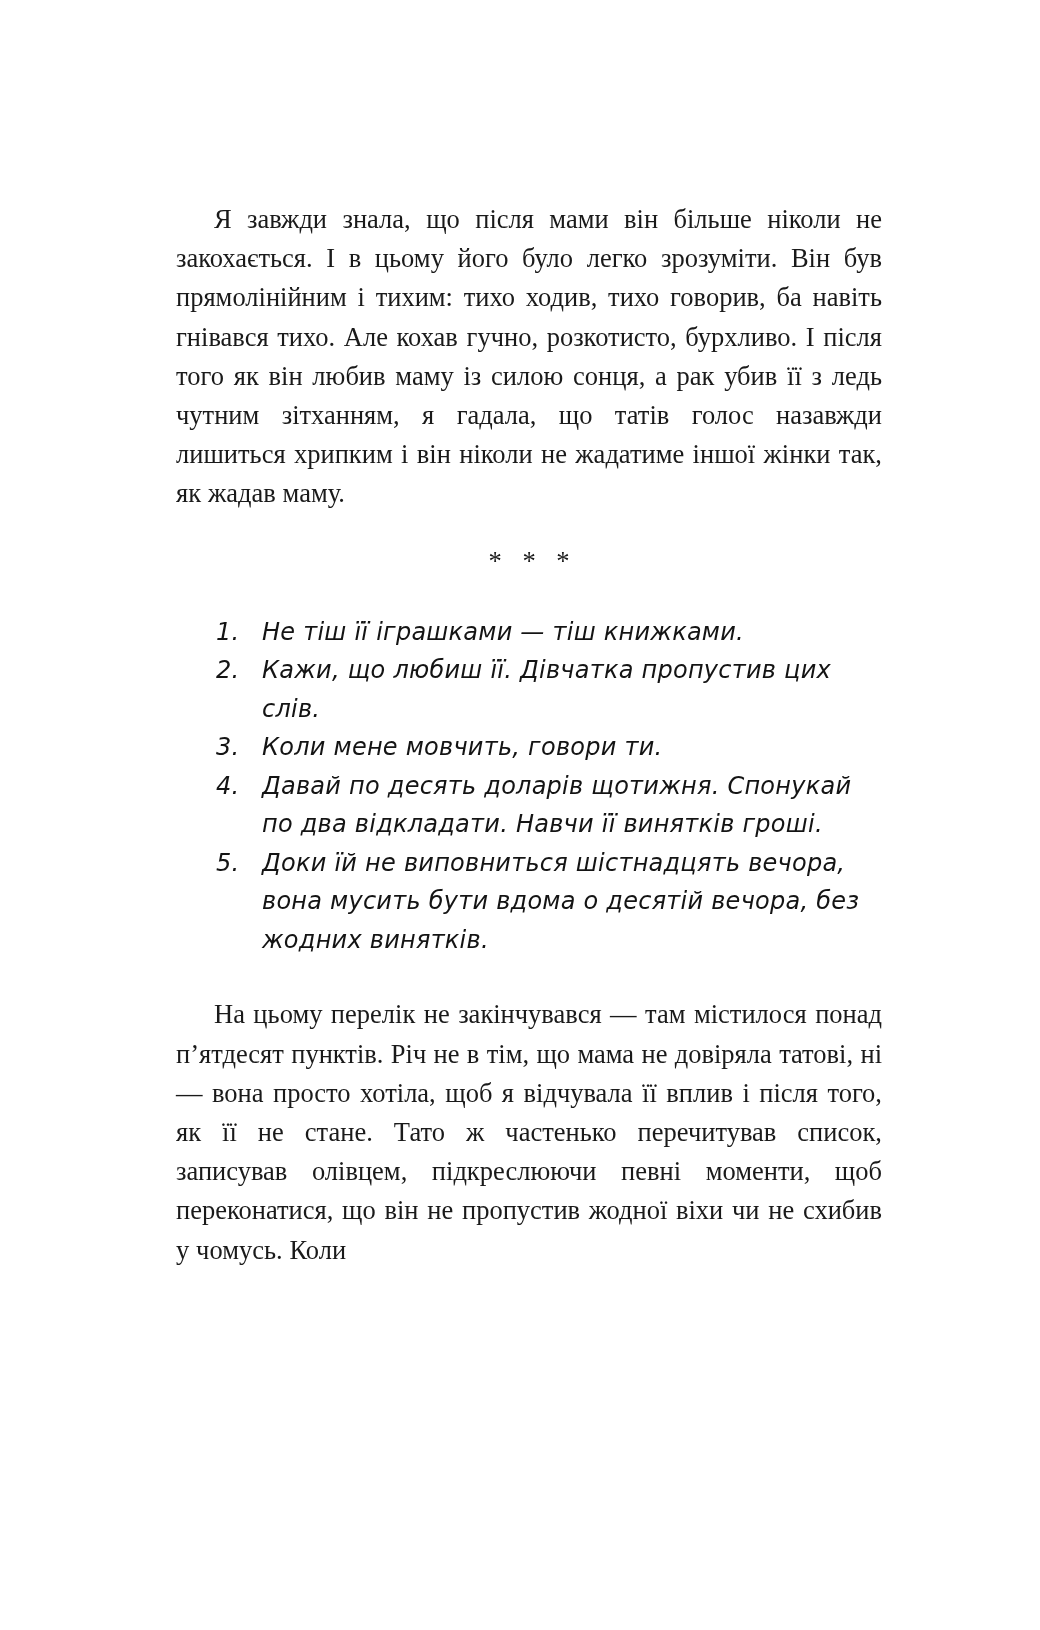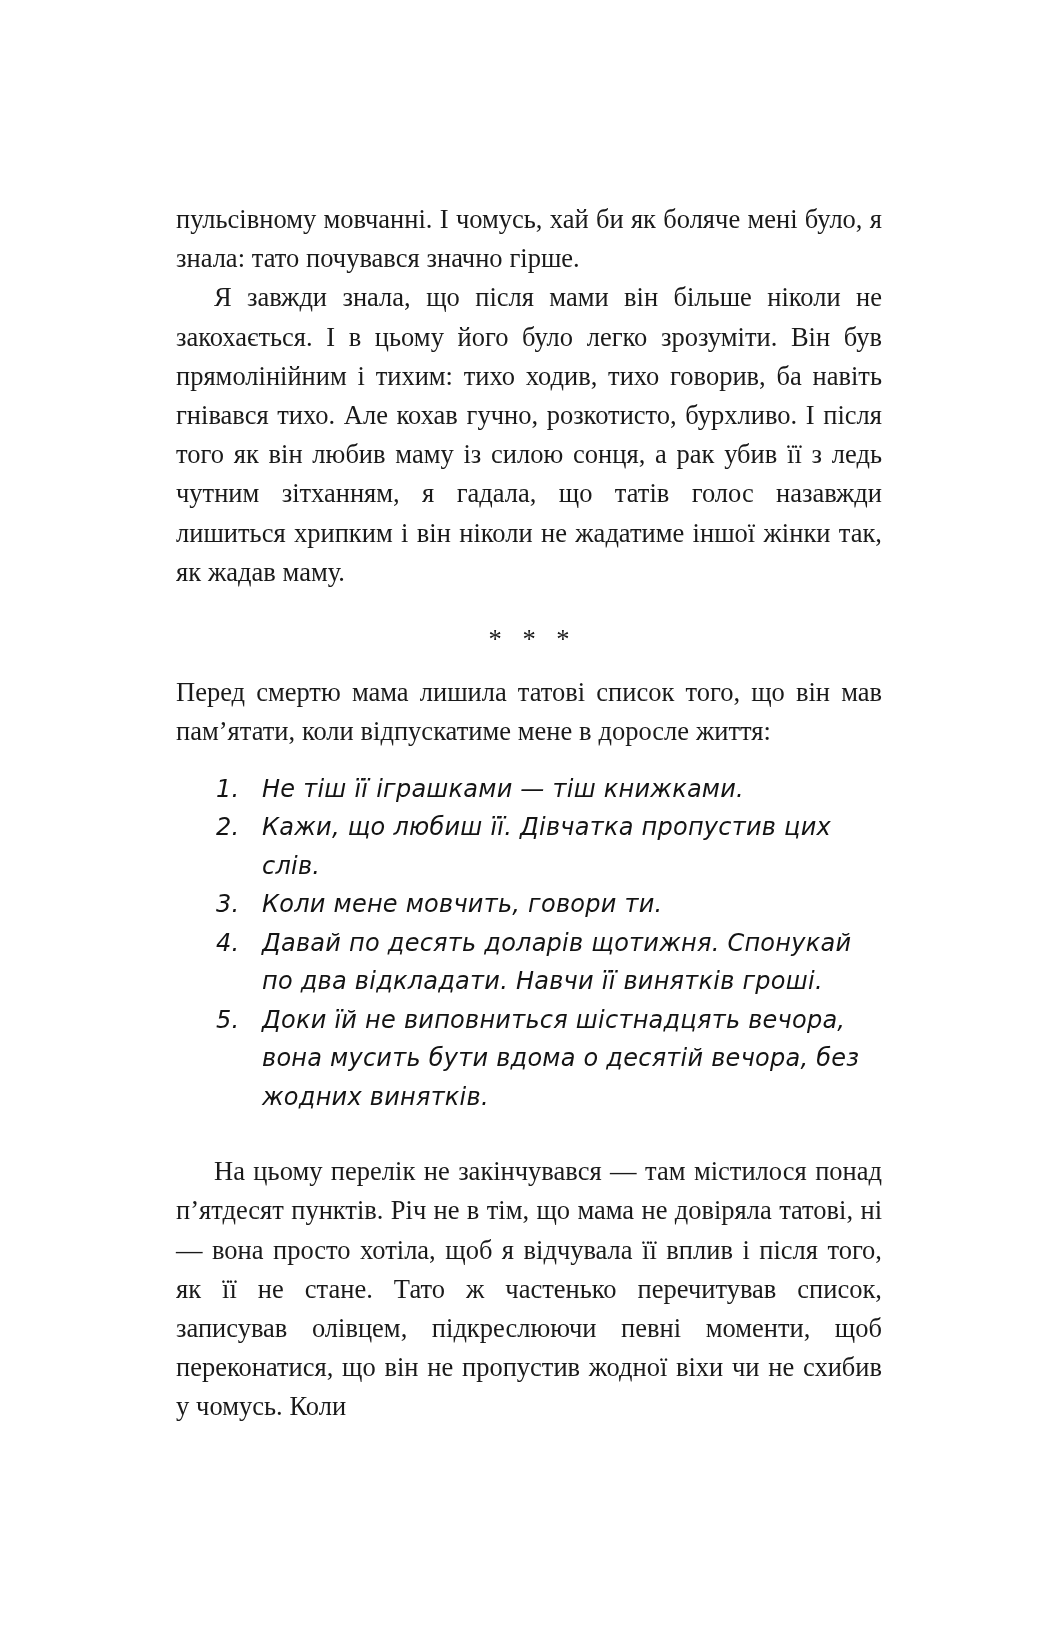--- a/index.html
+++ b/index.html
@@ -114,27 +114,25 @@
 </style>
 </head>
 <body>
 
 <div class="page">
 
   <div class="folio"></div>
 
   <div class="textblock">
 
-    <p class="body">пульсівному мовчанні. І чомусь, хай би як боляче мені було, я знала: тато почувався значно гірше.</p>
 
     <p class="body indent">Я завжди знала, що після мами він більше ніколи не закохається. І в цьому його було легко зрозуміти. Він був прямолінійним і тихим: тихо ходив, тихо говорив, ба навіть гнівався тихо. Але кохав гучно, розкотисто, бурхливо. І після того як він любив маму із силою сонця, а рак убив її з ледь чутним зітханням, я гадала, що татів голос назавжди лишиться хрипким і він ніколи не жадатиме іншої жінки так, як жадав маму.</p>
 
     <div class="separator">* * *</div>
 
-    <p class="body">Перед смертю мама лишила татові список того, що він мав пам’ятати, коли відпускатиме мене в доросле життя:</p>
 
     <ol class="handlist">
       <li>
         <span class="num">1.</span>
         <span class="txt">Не тіш її іграшками — тіш книжками.</span>
       </li>
       <li>
         <span class="num">2.</span>
         <span class="txt">Кажи, що любиш її. Дівчатка пропустив цих слів.</span>
       </li>

